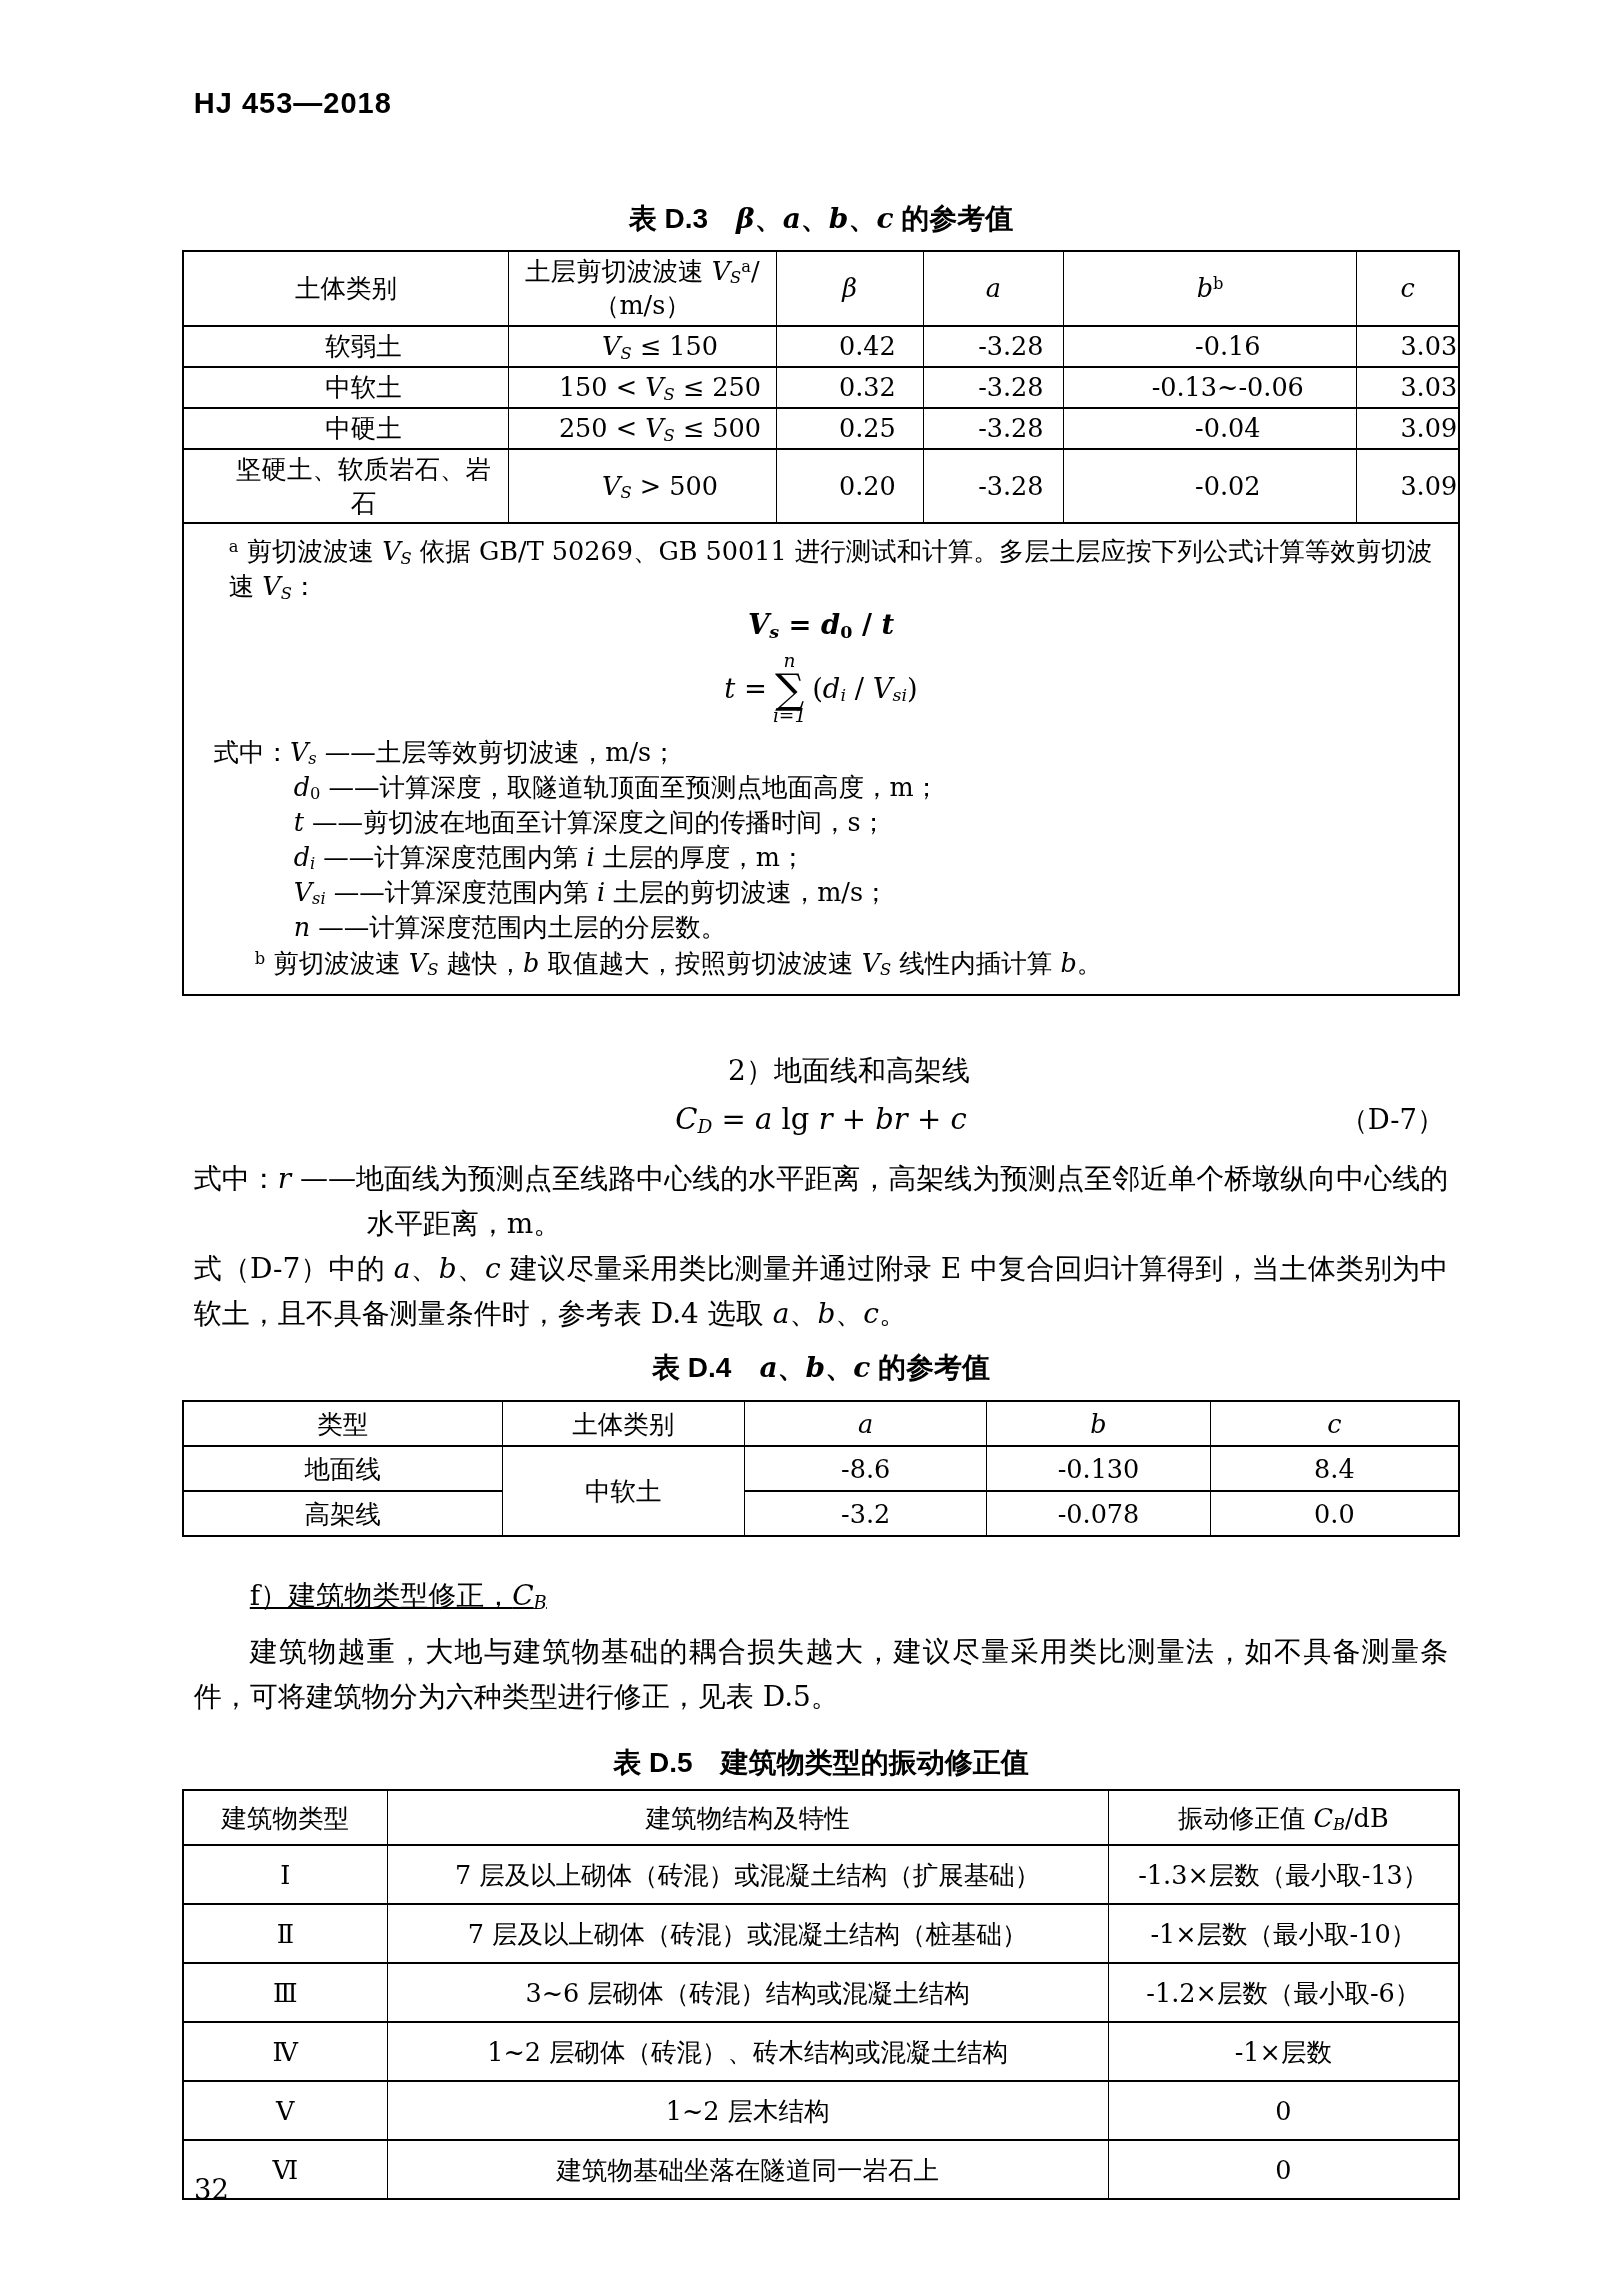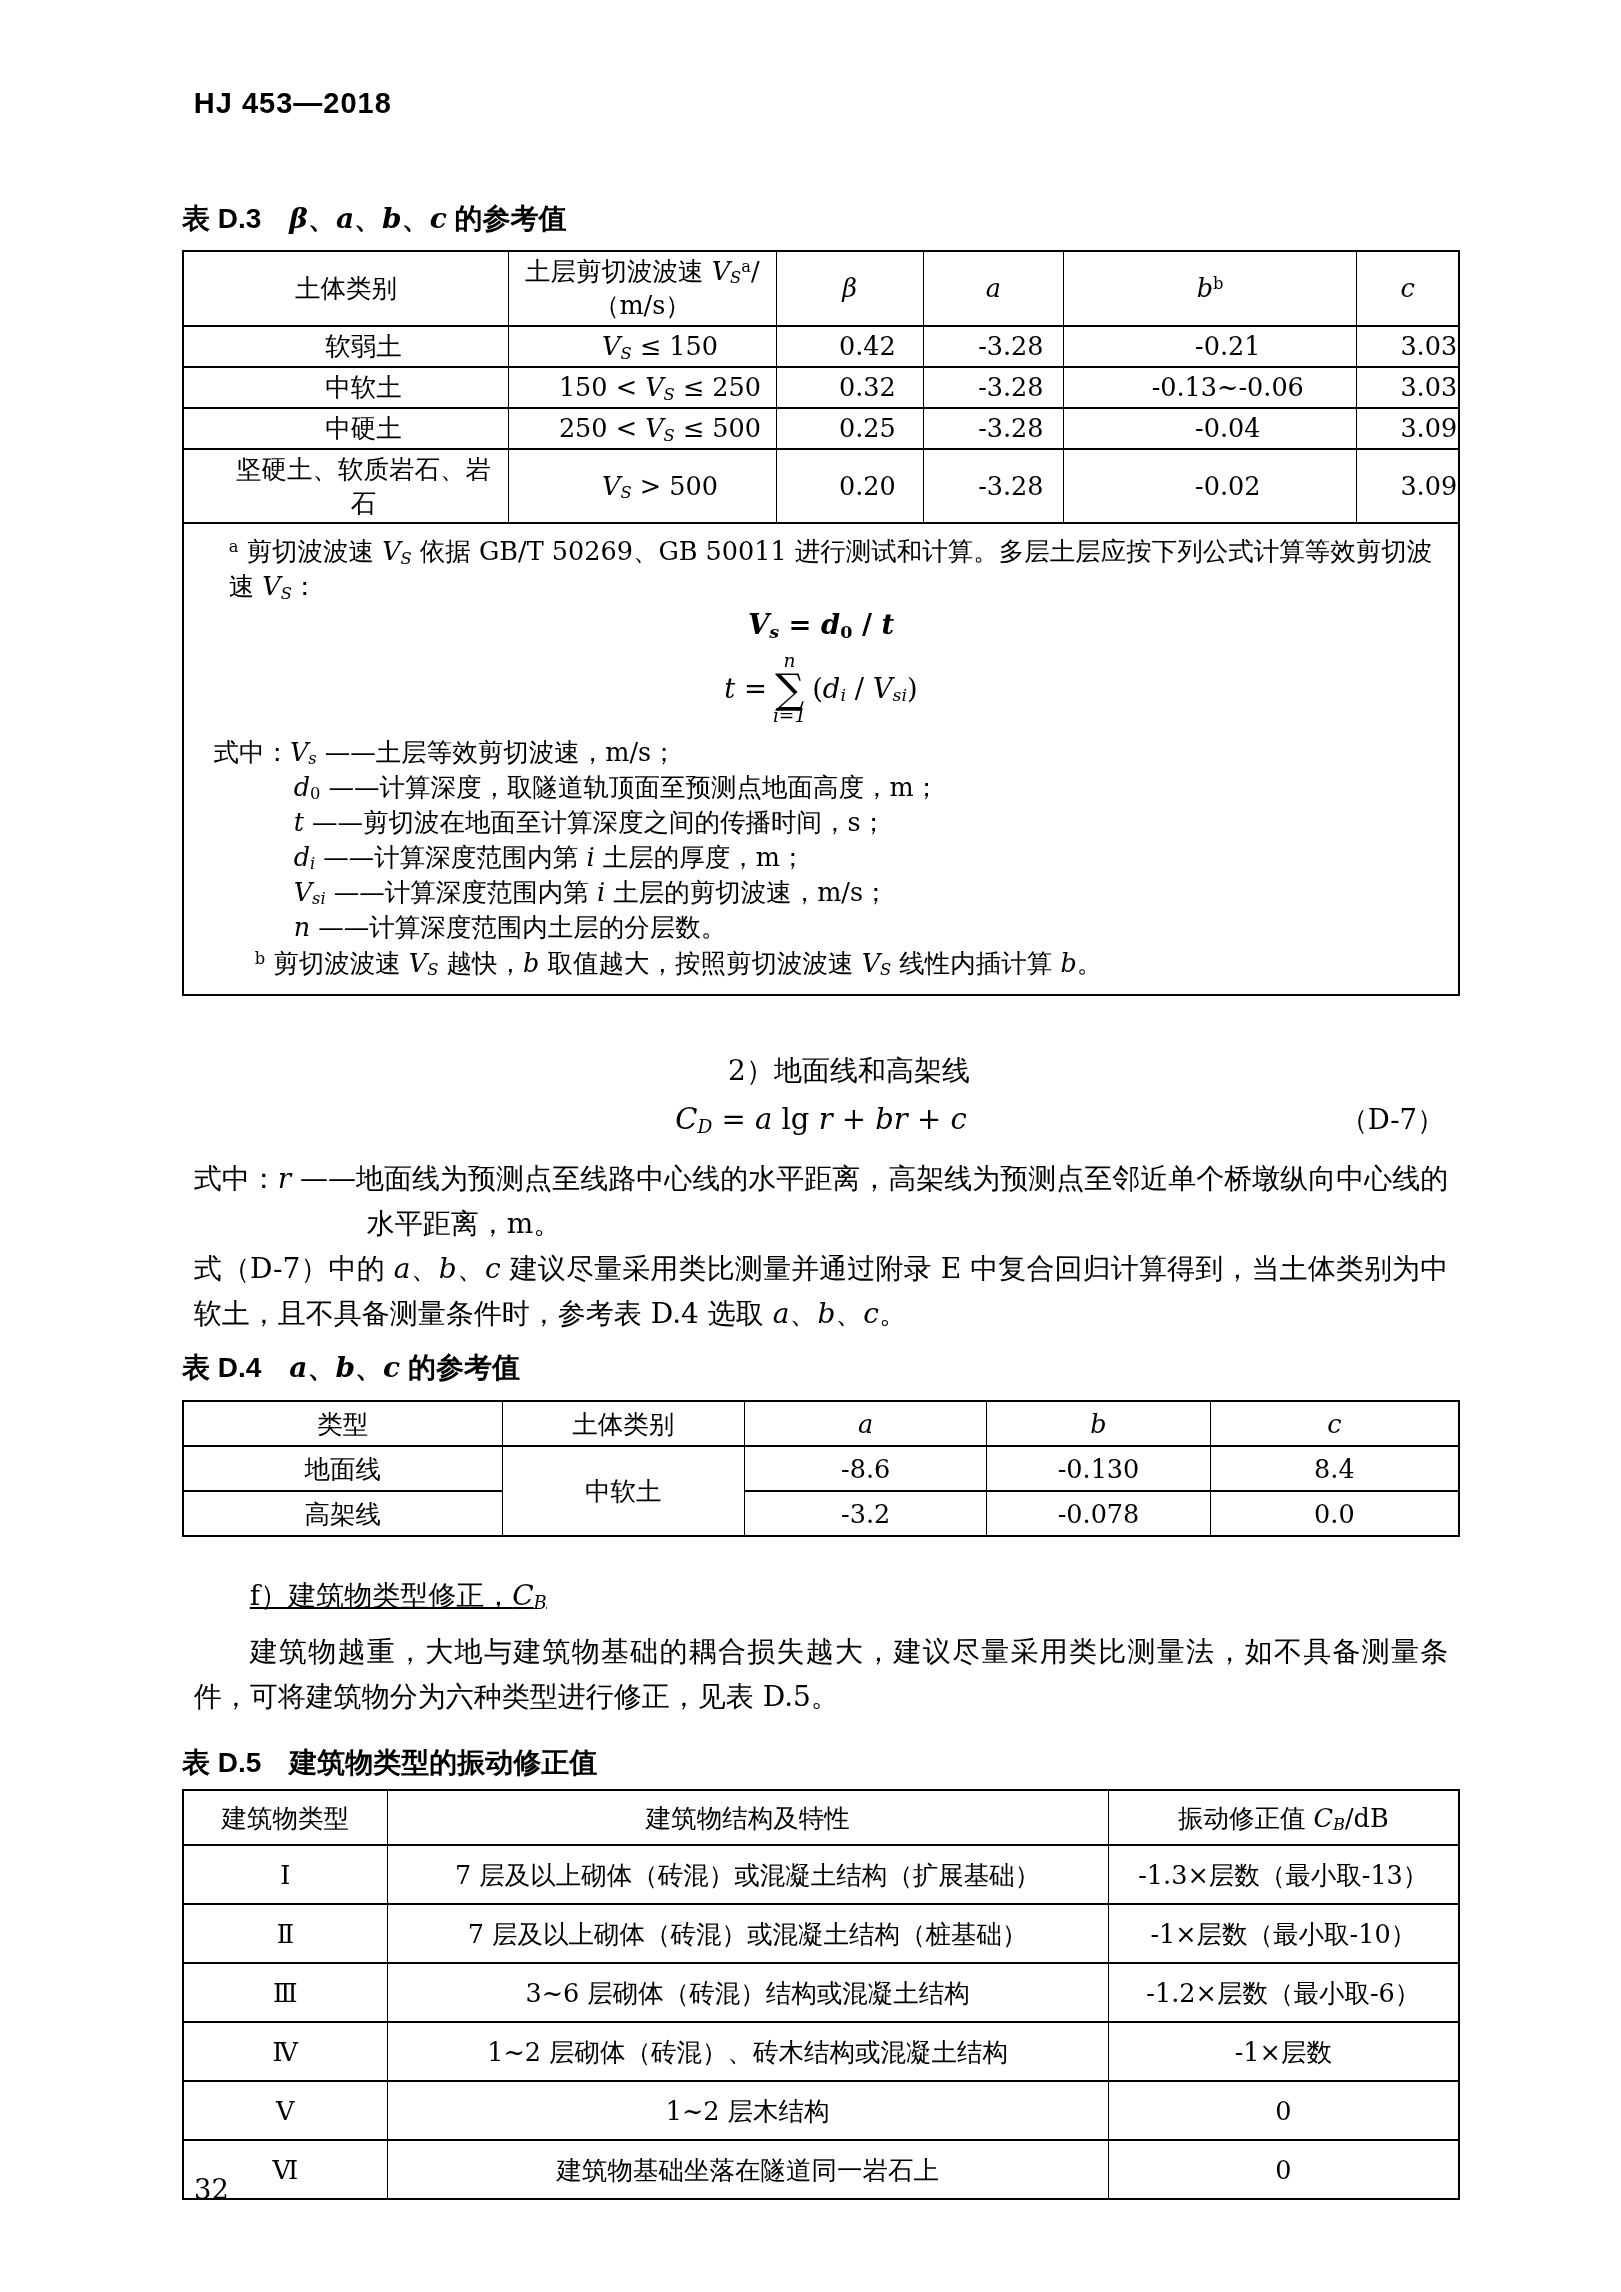--- a/index.html
+++ b/index.html
@@ -7,21 +7,21 @@
     position:relative;width:1621px;height:2293px;margin:0 auto;
     background:#ffffff;color:#000;overflow:hidden;
     font-family:"DejaVu Serif","Liberation Serif",serif;
   }
   .content{position:absolute;left:182px;top:84px;width:1278px;}
   .doc-header{
     margin-left:11.8px;font-family:"Liberation Sans","DejaVu Sans",sans-serif;
     font-weight:bold;font-size:29px;line-height:39px;letter-spacing:1px;
   }
   .tbl-caption{
-    font-family:"Liberation Sans","DejaVu Sans",sans-serif;
+    text-align:center;font-family:"Liberation Sans","DejaVu Sans",sans-serif;
     font-weight:bold;font-size:28px;line-height:39px;
   }
   .caption-d3{margin-top:76px;}
   .caption-d4{margin-top:11.8px;}
   .caption-d5{margin-top:23.5px;}
 
   table.std-table{
     border-collapse:collapse;width:100%;table-layout:fixed;
     border:2.9px solid #000;margin-top:11.8px;
   }
@@ -98,21 +98,21 @@
           <td><span class="it">β</span></td>
           <td><span class="it">a</span></td>
           <td><span class="it">b</span><span class="sp">b</span></td>
           <td><span class="it">c</span></td>
         </tr>
         <tr class="datarow">
           <td>软弱土</td>
           <td><span class="it">V</span><span class="it sb">S</span><span> ≤ 150</span></td>
           <td>0.42</td>
           <td>-3.28</td>
-          <td>-0.21</td>
+          <td>-0.16</td>
           <td>3.03</td>
         </tr>
         <tr class="datarow">
           <td>中软土</td>
           <td><span>150 &lt; </span><span class="it">V</span><span class="it sb">S</span><span> ≤ 250</span></td>
           <td>0.32</td>
           <td>-3.28</td>
           <td>-0.13~-0.06</td>
           <td>3.03</td>
         </tr>

